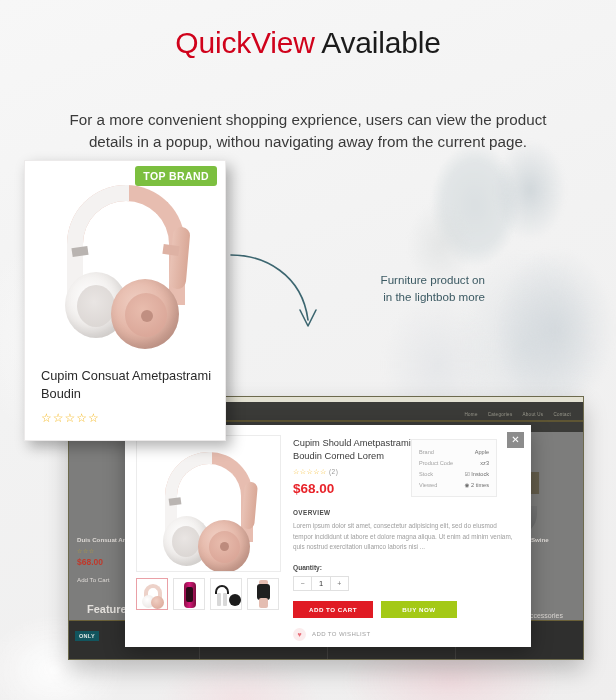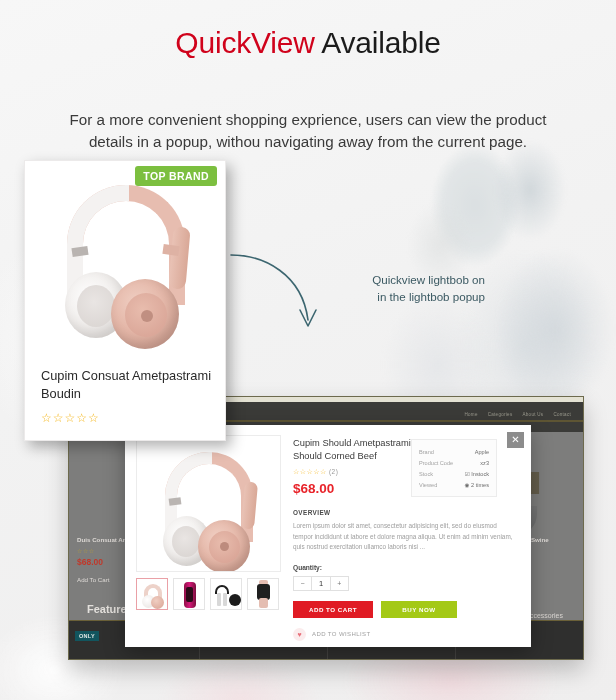--- a/index.html
+++ b/index.html
@@ -433,21 +433,21 @@
           </div>
           <div class="qv-thumb">
             <div class="th-w-band2"></div>
               <div class="th-w-face"></div>
               <div class="th-w-band"></div>
           </div>
         </div>
       </div>
 
       <div class="qv-info">
-        <div class="qv-title">Cupim Should Ametpastrami Should Corned Beef</div>
+        <div class="qv-title">Cupim Should Ametpastrami Boudin Corned Lorem</div>
         <div class="qv-stars">
           <span>☆☆☆☆☆</span><span class="qv-rcount">(2)</span>
         </div>
         <div class="qv-price">$68.00</div>
 
         <div class="qv-attr">
           <div class="qv-attr-row">
             <span>Brand</span>
             <b>Apple</b>
           </div>
@@ -487,22 +487,22 @@
       </div>
     </div>
   </div>
 
   <svg class="arrow-svg" width="110" height="90" viewBox="0 0 110 90">
     <path d="M3 5 C 36 5, 74 24, 80 70" stroke="#3c6670" stroke-width="1.6" fill="none" stroke-linecap="round"></path>
     <path d="M72 60 L80 76 L88 60" stroke="#3c6670" stroke-width="1.6" fill="none" stroke-linecap="round" stroke-linejoin="round"></path>
   </svg>
 
   <div class="annot">
-    <div>Quickview lightbob on</div>
-    <div>in the lightbob popup</div>
+    <div>Furniture product on</div>
+    <div>in the lightbob more</div>
   </div>
 
   <div class="prod-card">
     <div class="badge-top-brand">TOP BRAND</div>
     <div class="prod-img">
       <div class="hp hp-band-outer"></div>
       <div class="hp hp-band-white">
           <i></i>
         </div>
       <div class="hp hp-arm-r"></div>

